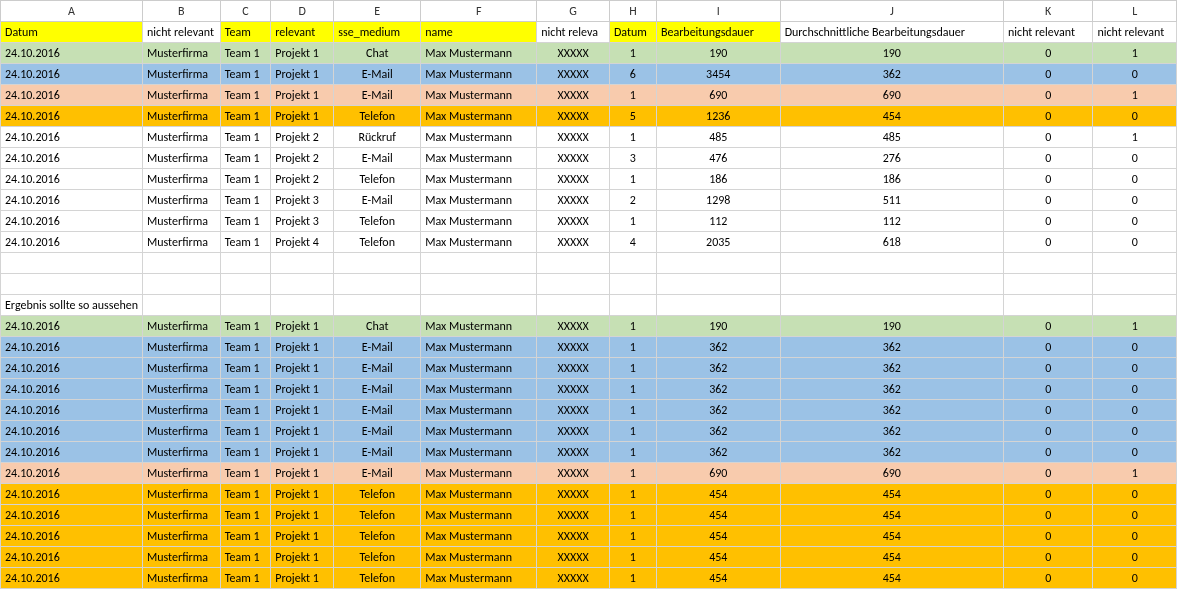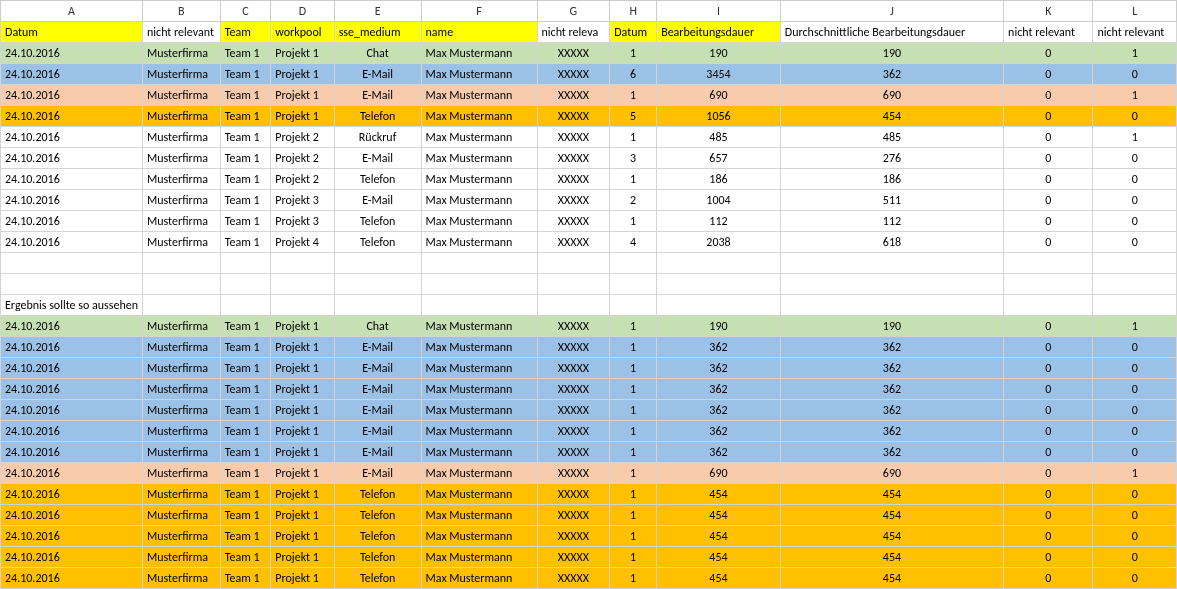--- a/index.html
+++ b/index.html
@@ -67,21 +67,21 @@
       <div class="cell cH col-head">H</div>
       <div class="cell cI col-head">I</div>
       <div class="cell cJ col-head">J</div>
       <div class="cell cK col-head">K</div>
       <div class="cell cL col-head">L</div>
     </div>
     <div class="row">
       <div class="cell cA hl-yellow">Datum</div>
       <div class="cell cB">nicht relevant</div>
       <div class="cell cC hl-yellow">Team</div>
-      <div class="cell cD hl-yellow">workpool</div>
+      <div class="cell cD hl-yellow">relevant</div>
       <div class="cell cE hl-yellow">sse_medium</div>
       <div class="cell cF hl-yellow">name</div>
       <div class="cell cG">nicht releva</div>
       <div class="cell cH hl-yellow">Datum</div>
       <div class="cell cI hl-yellow">Bearbeitungsdauer</div>
       <div class="cell cJ">Durchschnittliche Bearbeitungsdauer</div>
       <div class="cell cK">nicht relevant</div>
       <div class="cell cL">nicht relevant</div>
     </div>
     <div class="row">
@@ -128,21 +128,21 @@
     </div>
     <div class="row">
       <div class="cell cA hl-orange ">24.10.2016</div>
       <div class="cell cB hl-orange ">Musterfirma</div>
       <div class="cell cC hl-orange ">Team 1</div>
       <div class="cell cD hl-orange ">Projekt 1</div>
       <div class="cell cE hl-orange center">Telefon</div>
       <div class="cell cF hl-orange ">Max Mustermann</div>
       <div class="cell cG hl-orange center">XXXXX</div>
       <div class="cell cH hl-orange center">5</div>
-      <div class="cell cI hl-orange center">1056</div>
+      <div class="cell cI hl-orange center">1236</div>
       <div class="cell cJ hl-orange center">454</div>
       <div class="cell cK hl-orange center">0</div>
       <div class="cell cL hl-orange center">0</div>
     </div>
     <div class="row">
       <div class="cell cA">24.10.2016</div>
       <div class="cell cB">Musterfirma</div>
       <div class="cell cC">Team 1</div>
       <div class="cell cD">Projekt 2</div>
       <div class="cell cE center">Rückruf</div>
@@ -156,21 +156,21 @@
     </div>
     <div class="row">
       <div class="cell cA">24.10.2016</div>
       <div class="cell cB">Musterfirma</div>
       <div class="cell cC">Team 1</div>
       <div class="cell cD">Projekt 2</div>
       <div class="cell cE center">E-Mail</div>
       <div class="cell cF">Max Mustermann</div>
       <div class="cell cG center">XXXXX</div>
       <div class="cell cH center">3</div>
-      <div class="cell cI center">657</div>
+      <div class="cell cI center">476</div>
       <div class="cell cJ center">276</div>
       <div class="cell cK center">0</div>
       <div class="cell cL center">0</div>
     </div>
     <div class="row">
       <div class="cell cA">24.10.2016</div>
       <div class="cell cB">Musterfirma</div>
       <div class="cell cC">Team 1</div>
       <div class="cell cD">Projekt 2</div>
       <div class="cell cE center">Telefon</div>
@@ -184,21 +184,21 @@
     </div>
     <div class="row">
       <div class="cell cA">24.10.2016</div>
       <div class="cell cB">Musterfirma</div>
       <div class="cell cC">Team 1</div>
       <div class="cell cD">Projekt 3</div>
       <div class="cell cE center">E-Mail</div>
       <div class="cell cF">Max Mustermann</div>
       <div class="cell cG center">XXXXX</div>
       <div class="cell cH center">2</div>
-      <div class="cell cI center">1004</div>
+      <div class="cell cI center">1298</div>
       <div class="cell cJ center">511</div>
       <div class="cell cK center">0</div>
       <div class="cell cL center">0</div>
     </div>
     <div class="row">
       <div class="cell cA">24.10.2016</div>
       <div class="cell cB">Musterfirma</div>
       <div class="cell cC">Team 1</div>
       <div class="cell cD">Projekt 3</div>
       <div class="cell cE center">Telefon</div>
@@ -212,21 +212,21 @@
     </div>
     <div class="row">
       <div class="cell cA">24.10.2016</div>
       <div class="cell cB">Musterfirma</div>
       <div class="cell cC">Team 1</div>
       <div class="cell cD">Projekt 4</div>
       <div class="cell cE center">Telefon</div>
       <div class="cell cF">Max Mustermann</div>
       <div class="cell cG center">XXXXX</div>
       <div class="cell cH center">4</div>
-      <div class="cell cI center">2038</div>
+      <div class="cell cI center">2035</div>
       <div class="cell cJ center">618</div>
       <div class="cell cK center">0</div>
       <div class="cell cL center">0</div>
     </div>
     <div class="row">
       <div class="cell cA">&nbsp;</div>
       <div class="cell cB">&nbsp;</div>
       <div class="cell cC">&nbsp;</div>
       <div class="cell cD">&nbsp;</div>
       <div class="cell cE">&nbsp;</div>

